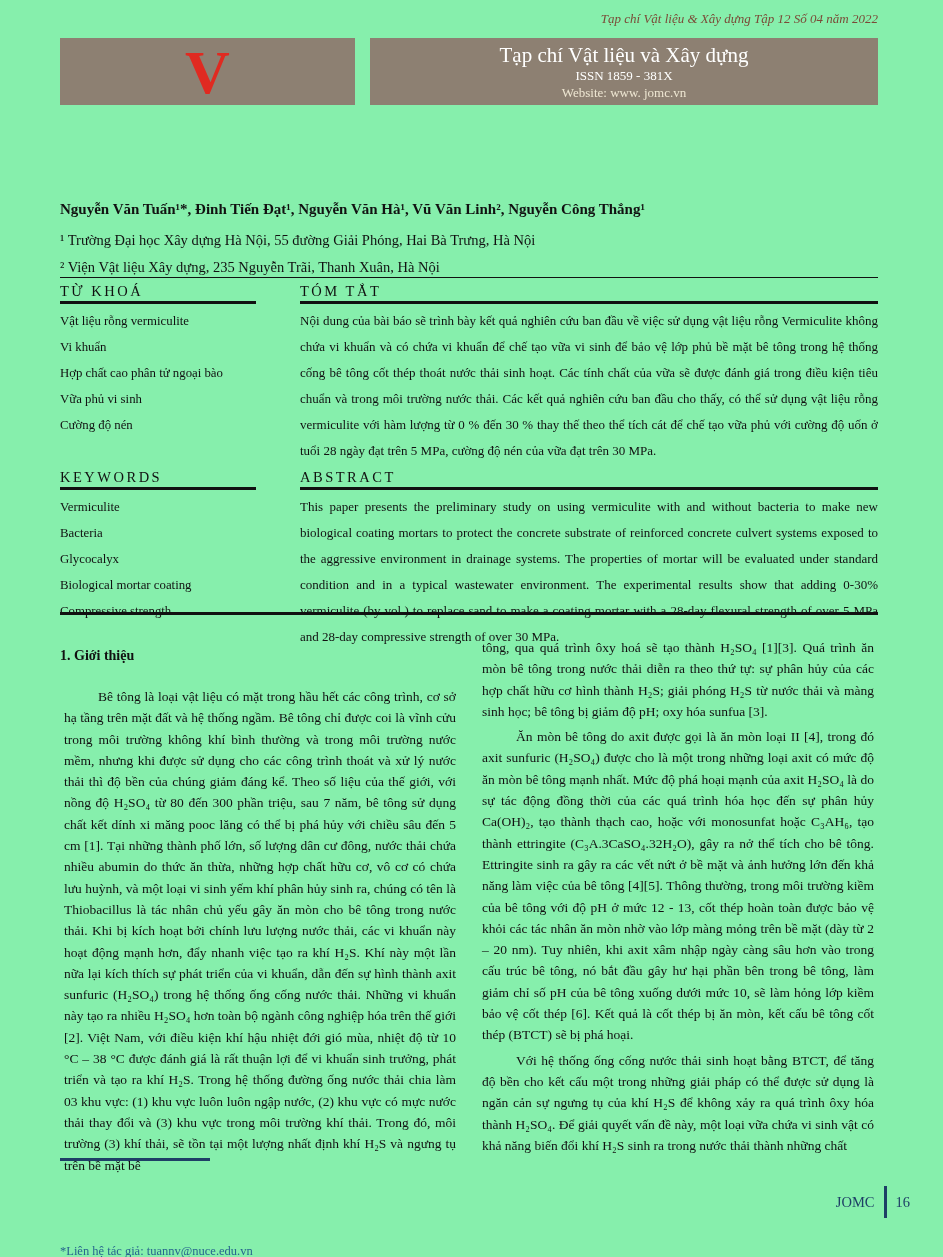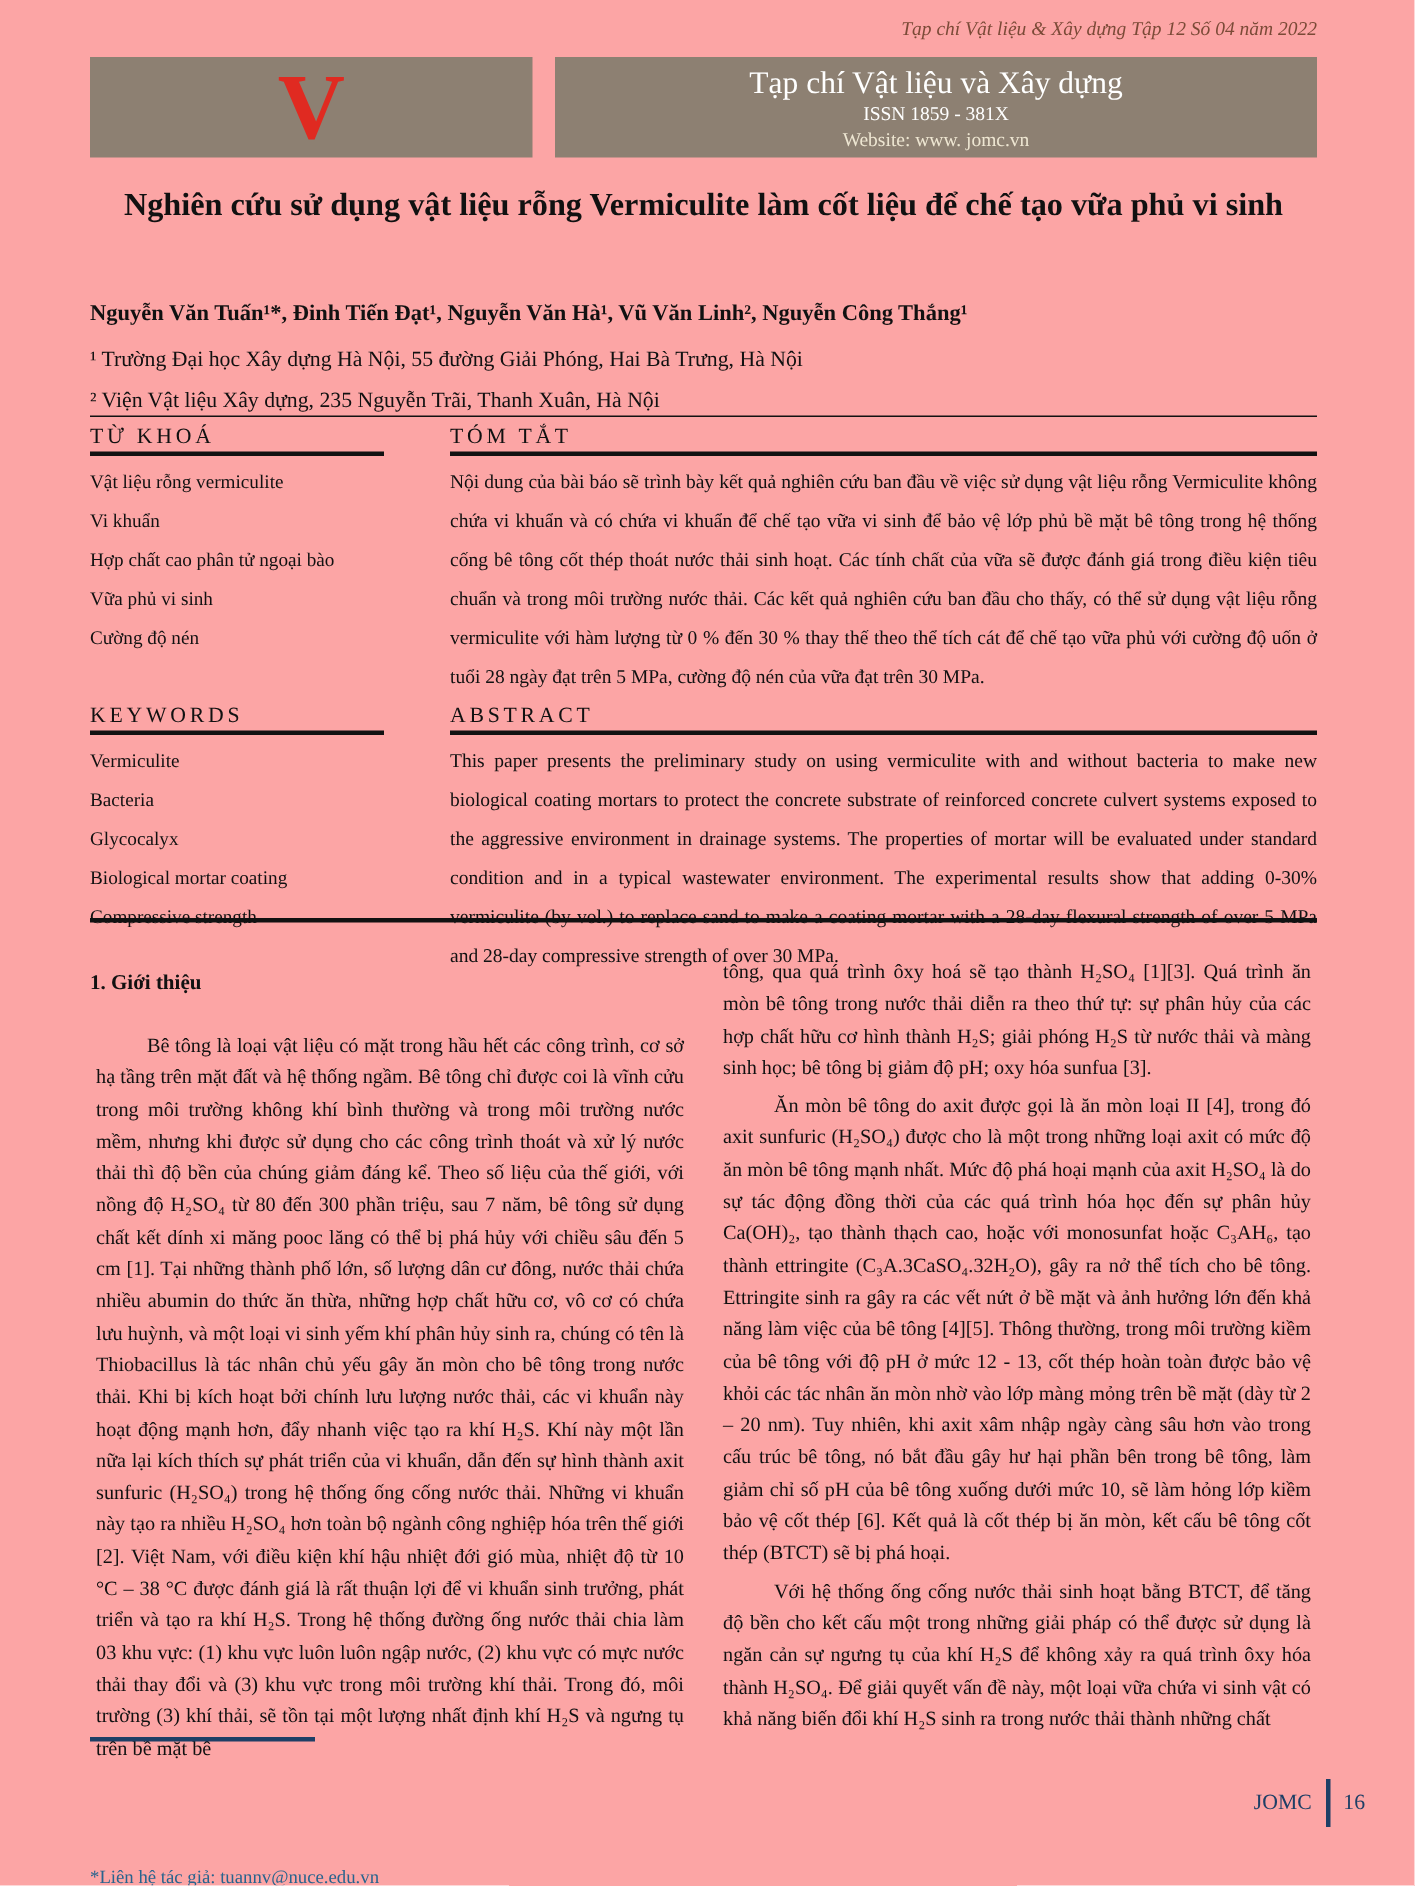--- a/index.html
+++ b/index.html
@@ -1,16 +1,16 @@
 <!DOCTYPE html>
 <html><head>
 <meta charset="utf-8">
 <style>
   html,body{margin:0;padding:0;background:#fff;}
-  .page{position:relative;width:943px;height:1257px;background:#fca5a5;overflow:hidden;
+  .page{position:relative;width:943px;height:1257px;background:#86efac;overflow:hidden;
         font-family:"Liberation Serif","DejaVu Serif",serif;color:#111;}
 
   
   .issue-line{position:absolute;top:11px;left:0;right:65px;text-align:right;
               font-style:italic;font-size:13px;color:#7b4a37;}
 
   
   .banner{position:absolute;top:38px;left:60px;width:818px;height:67px;display:flex;gap:15px;}
   .logo-box{width:295px;height:100%;background:#8d8072;display:flex;align-items:center;justify-content:center;}
   .logo{display:flex;align-items:flex-start;}
@@ -73,23 +73,20 @@
         <span class="logo-v">V</span>
       </div>
     </div>
     <div class="journal-box">
       <div class="journal-title">Tạp chí Vật liệu và Xây dựng</div>
       <div class="journal-issn">ISSN 1859 - 381X</div>
       <div class="journal-web">Website: www. jomc.vn</div>
     </div>
   </div>
 
-  <div class="title-wrap">
-    <h1 class="article-title">Nghiên cứu sử dụng vật liệu rỗng Vermiculite làm cốt liệu để chế tạo vữa phủ vi sinh</h1>
-  </div>
 
   <div class="authors">Nguyễn Văn Tuấn¹*, Đinh Tiến Đạt¹, Nguyễn Văn Hà¹, Vũ Văn Linh², Nguyễn Công Thắng¹</div>
 
   <div class="affils">
     <div>¹ Trường Đại học Xây dựng Hà Nội, 55 đường Giải Phóng, Hai Bà Trưng, Hà Nội</div>
     <div>² Viện Vật liệu Xây dựng, 235 Nguyễn Trãi, Thanh Xuân, Hà Nội</div>
   </div>
 
   <div class="meta">
     <div class="meta-row">

